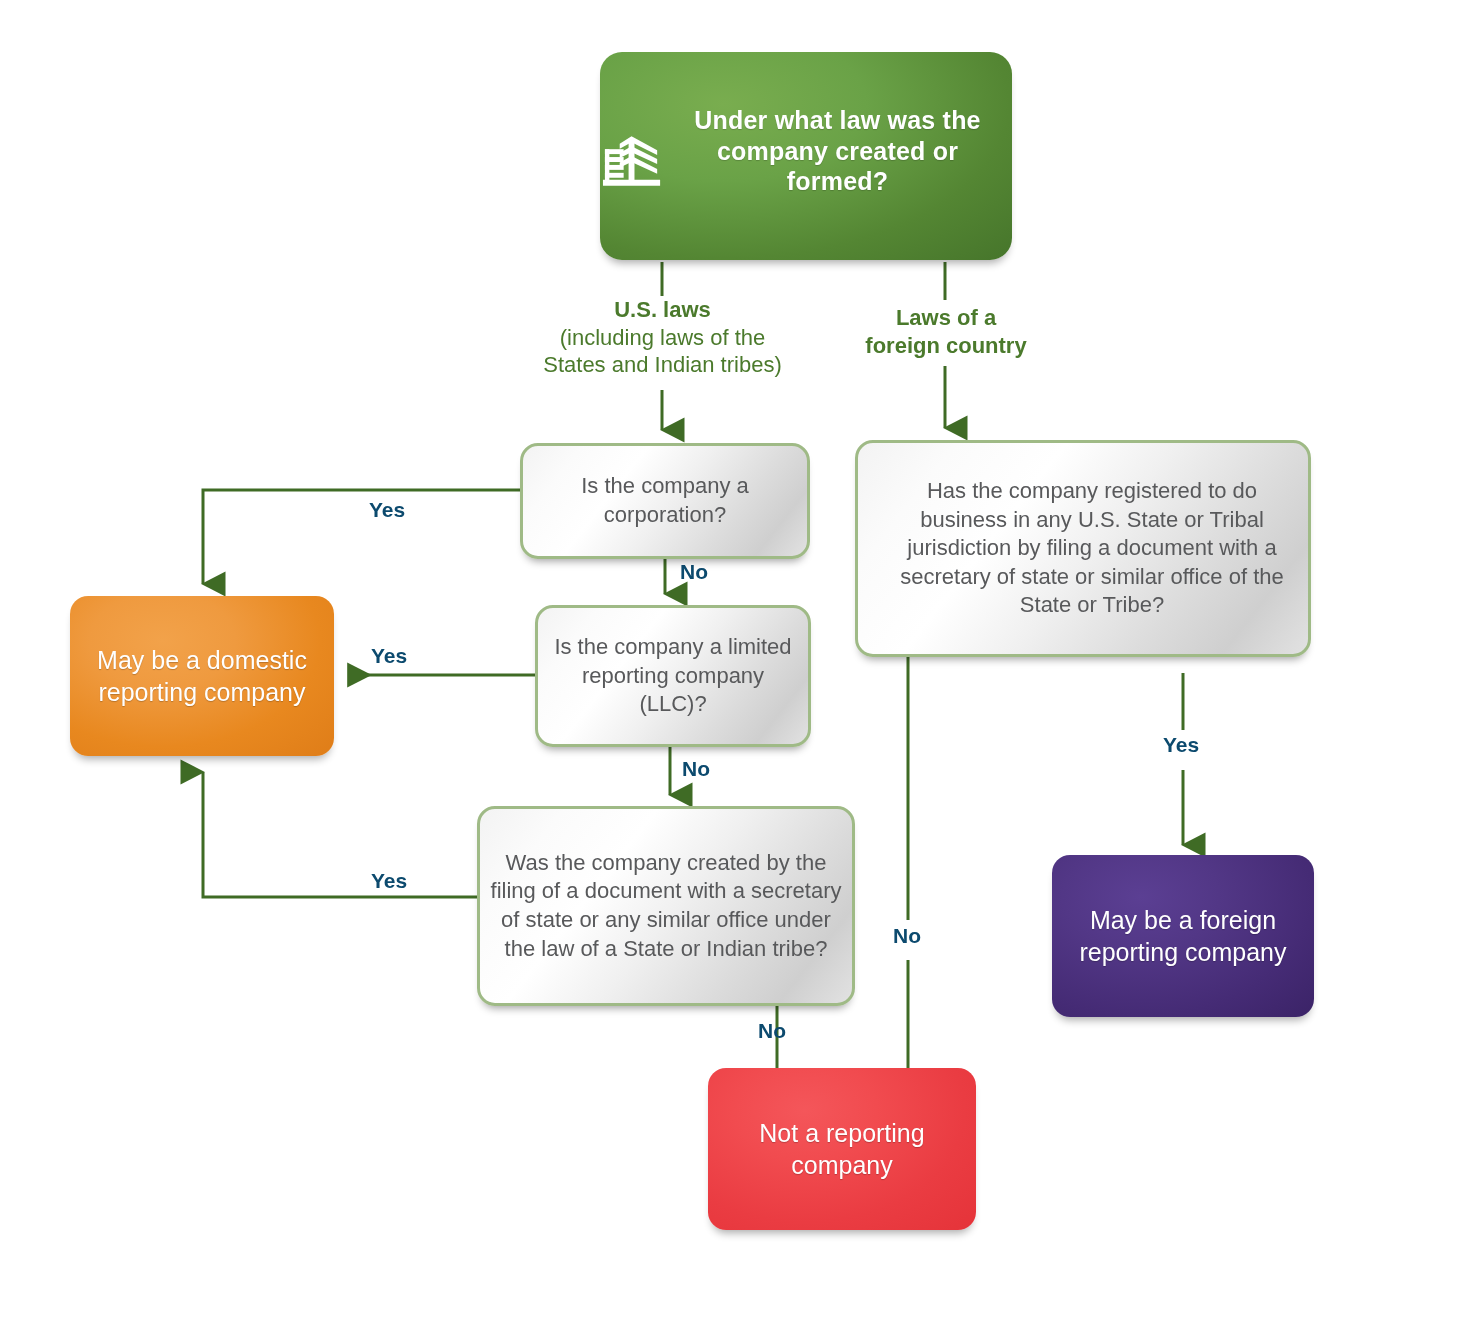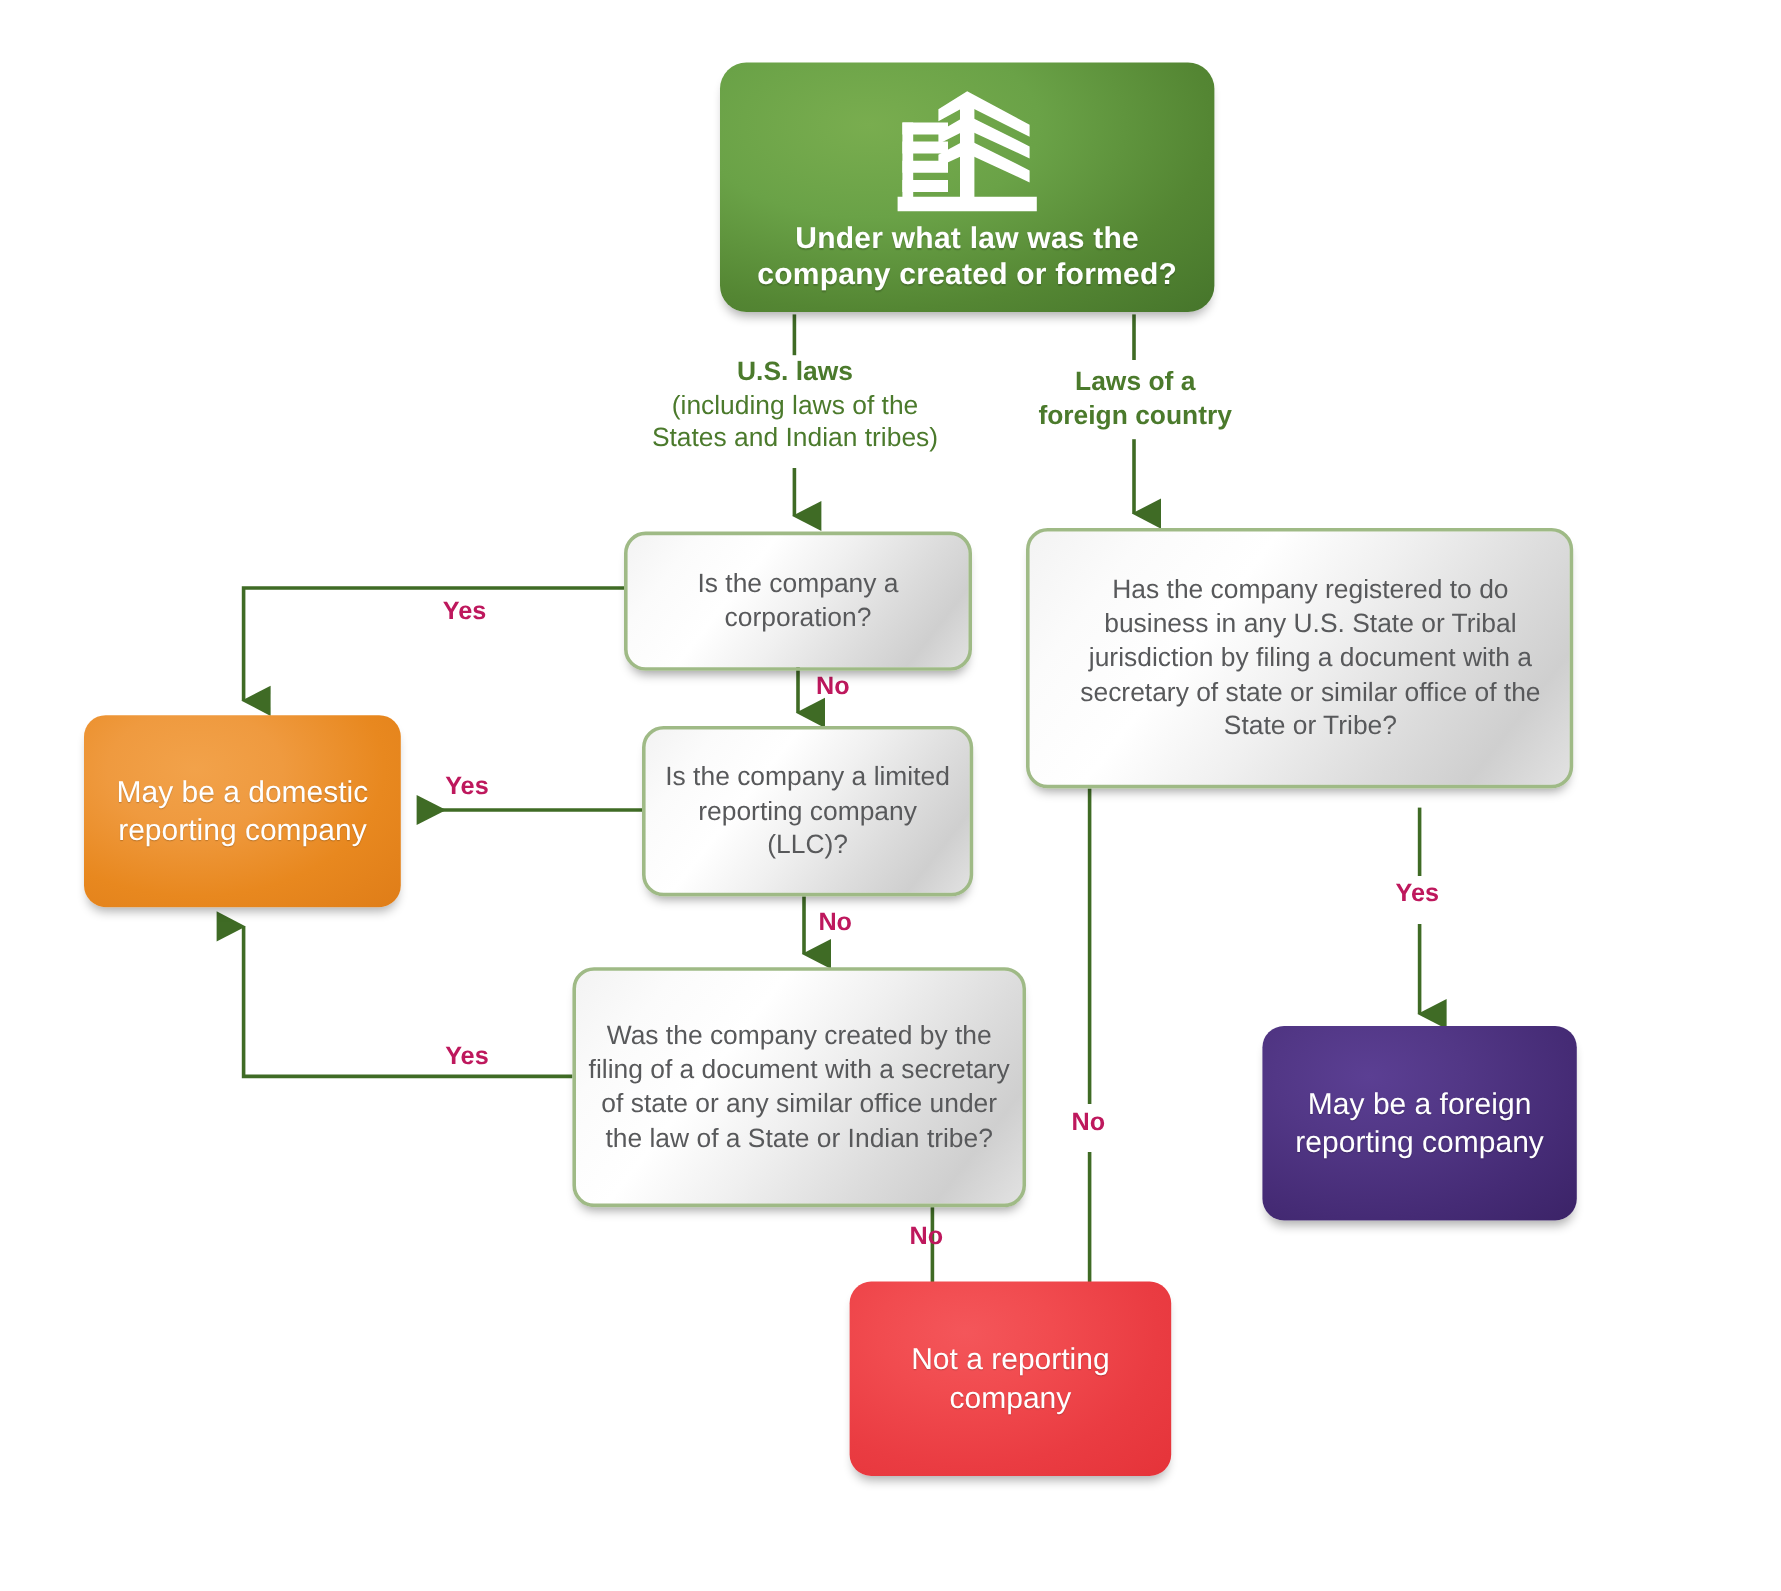--- a/index.html
+++ b/index.html
@@ -26,21 +26,20 @@
     text-align: center;
     border-radius: 18px;
   }
   
   .node-start {
     left: 600px;
     top: 52px;
     width: 412px;
     height: 208px;
     border-radius: 22px;
-    flex-direction: column;
     background:
       radial-gradient(ellipse at 30% 25%, #79ad4f 0%, #6aa247 35%, #548633 70%, #46752b 100%);
     box-shadow: 0 7px 9px -4px rgba(0,0,0,0.33);
     color: #ffffff;
   }
   .node-start .label {
     font-weight: bold;
     font-size: 25px;
     line-height: 1.22;
     letter-spacing: 0.2px;
@@ -100,21 +99,21 @@
   .edge-layer {
     position: absolute;
     left: 0; top: 0;
     width: 1484px; height: 1326px;
     pointer-events: none;
   }
   .edge-label {
     position: absolute;
     font-weight: bold;
     font-size: 21px;
-    color: #be185d;
+    color: #0c4a6e;
     white-space: nowrap;
   }
   .branch-label {
     position: absolute;
     text-align: center;
     color: #4b7a2c;
     white-space: nowrap;
   }
   .branch-label .bl-main {
     display: block;

